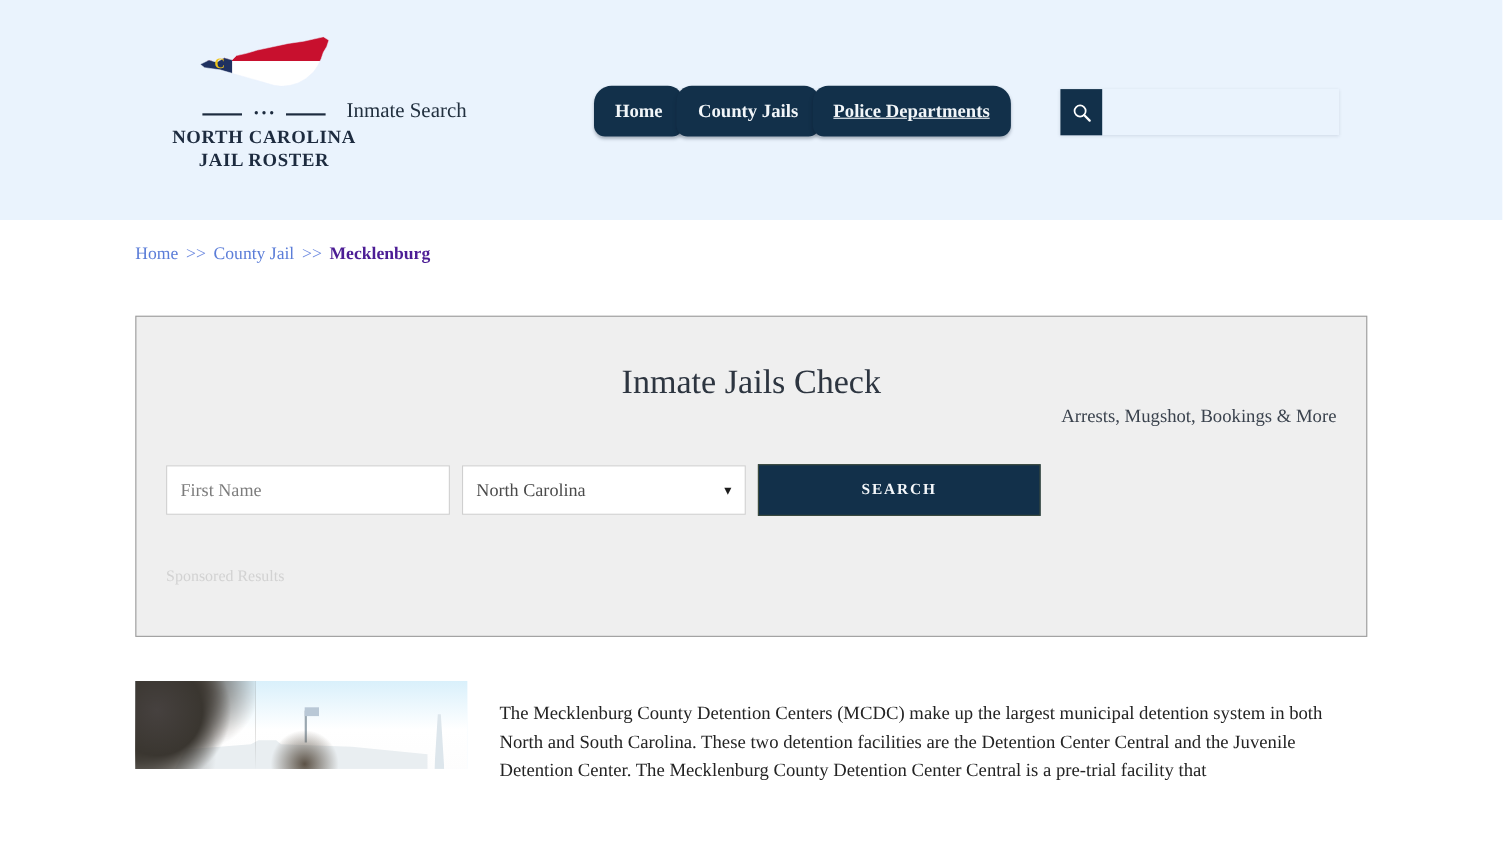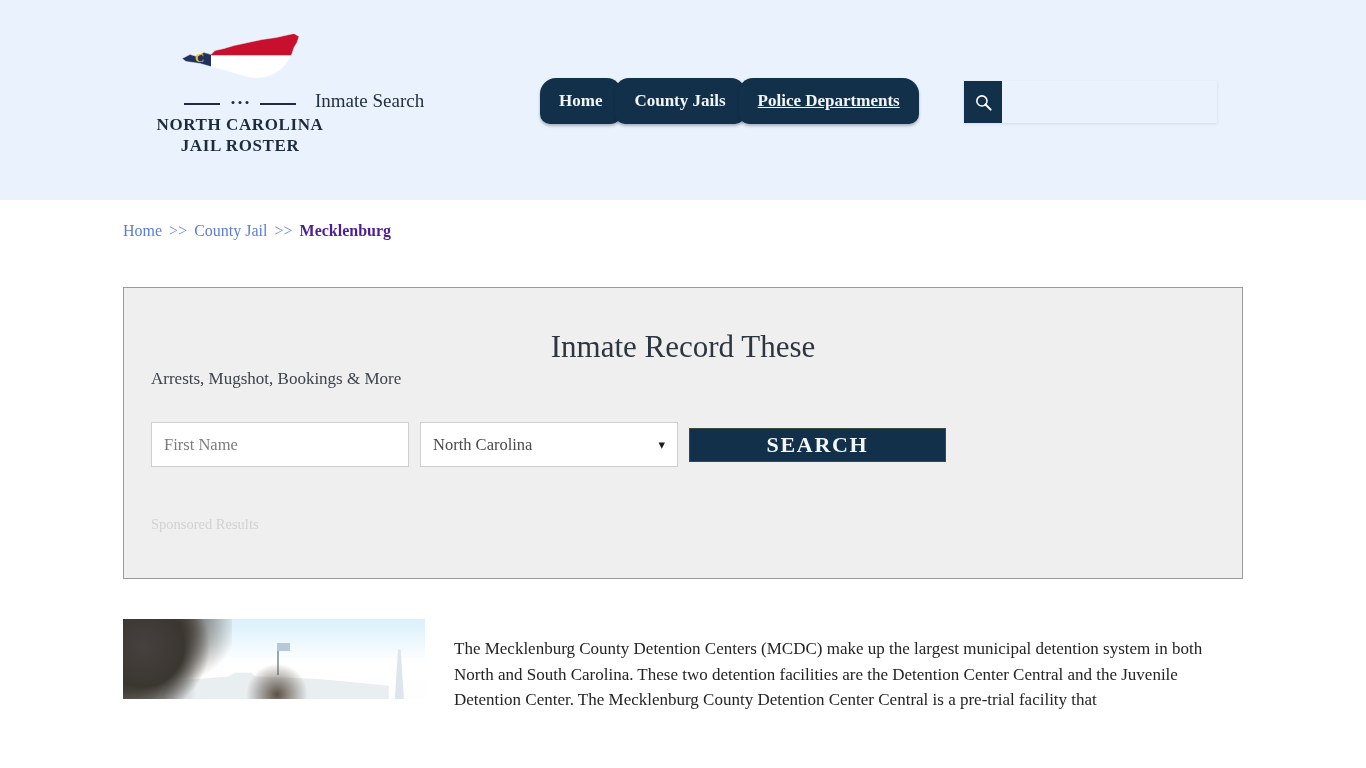--- a/index.html
+++ b/index.html
@@ -159,21 +159,21 @@
     position: relative;
   }
   .ad-title {
     text-align: center;
     font-size: 31px;
     color: #2d3540;
     padding-top: 41px;
     line-height: 36px;
   }
   .ad-sub {
-    text-align: left;
+    text-align: right;
     font-size: 17px;
     color: #3b434e;
     margin-top: 4px;
   }
   .ad-form {
     display: flex;
     margin-top: 33px;
     align-items: center;
   }
   .ad-form .fld {
@@ -195,26 +195,26 @@
     background-image: none;
   }
   .sel-wrap { position: relative; display: inline-block; }
   .sel-arrow {
     position: absolute; right: 13px; top: 50%; transform: translateY(-50%);
     pointer-events: none; font-size: 13px; color: #1c1c1c; font-weight: bold;
   }
   .ad-search-btn {
     margin-left: 11px;
     width: 257px;
-    height: 34px;
+    height: 47px;
     background: #12304a;
     color: #f4f7fa;
     border: 1px solid #3c4b3c;
     font-family: "Liberation Serif", "DejaVu Serif", serif;
-    font-size: 22px;
+    font-size: 14px;
     font-weight: bold;
     letter-spacing: 1.7px;
     cursor: pointer;
   }
   .sponsored {
     position: absolute;
     left: 27px;
     bottom: 45px;
     font-size: 14.5px;
     color: #d2d2d2;
@@ -325,21 +325,21 @@
   <div class="breadcrumb">
     <a>Home</a>
     <span class="sep">&gt;&gt;</span>
     <a>County Jail</a>
     <span class="sep">&gt;&gt;</span>
     <span class="cur">Mecklenburg</span>
   </div>
 
 
   <div class="ad-box">
-    <div class="ad-title">Inmate Record These</div>
+    <div class="ad-title">Inmate Jails Check</div>
     <div class="ad-sub">Arrests, Mugshot, Bookings &amp; More</div>
 
     <div class="ad-form">
       <input id="first-name" class="fld" type="text" placeholder="First Name" style="">
       <span class="sel-wrap">
         <select id="state-select" class="fld">
           <option>North Carolina</option>
         </select>
         <span class="sel-arrow">▾</span>
       </span>

